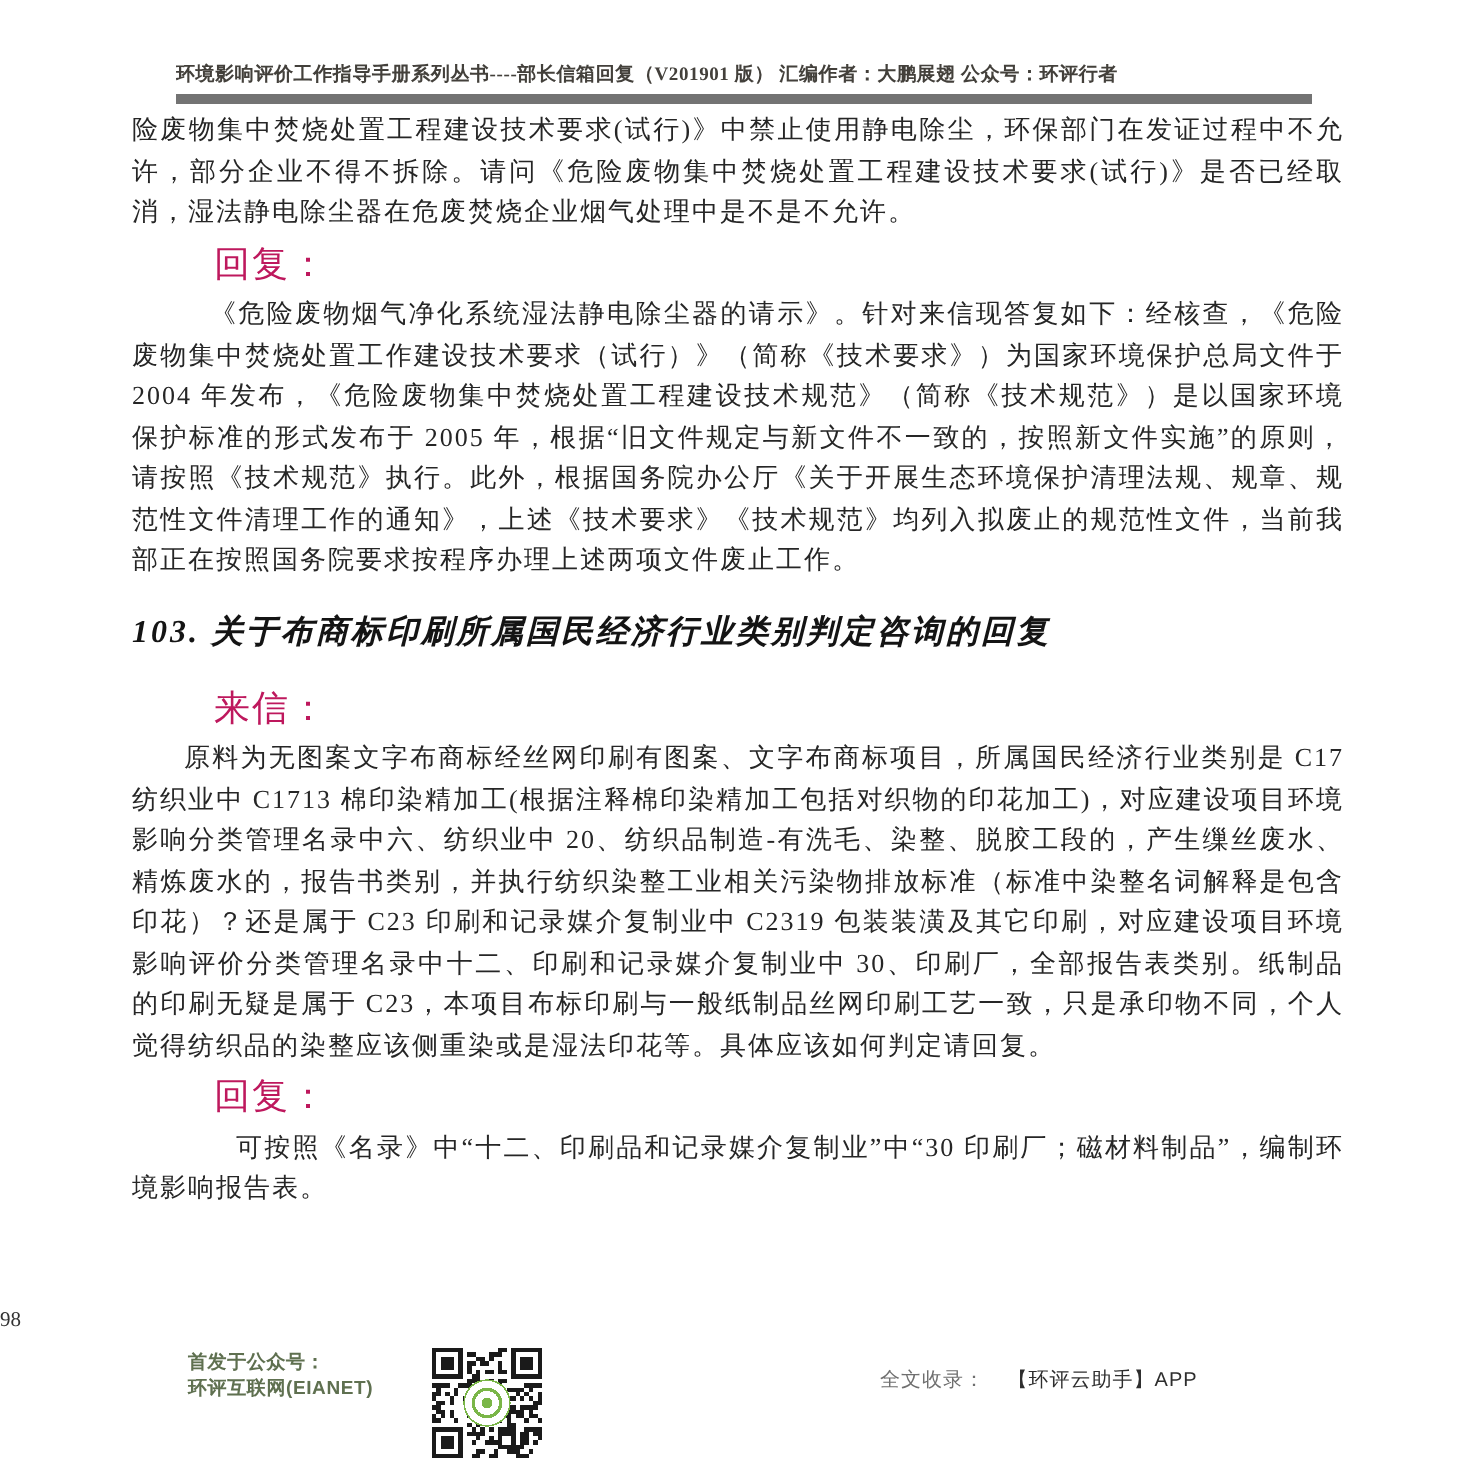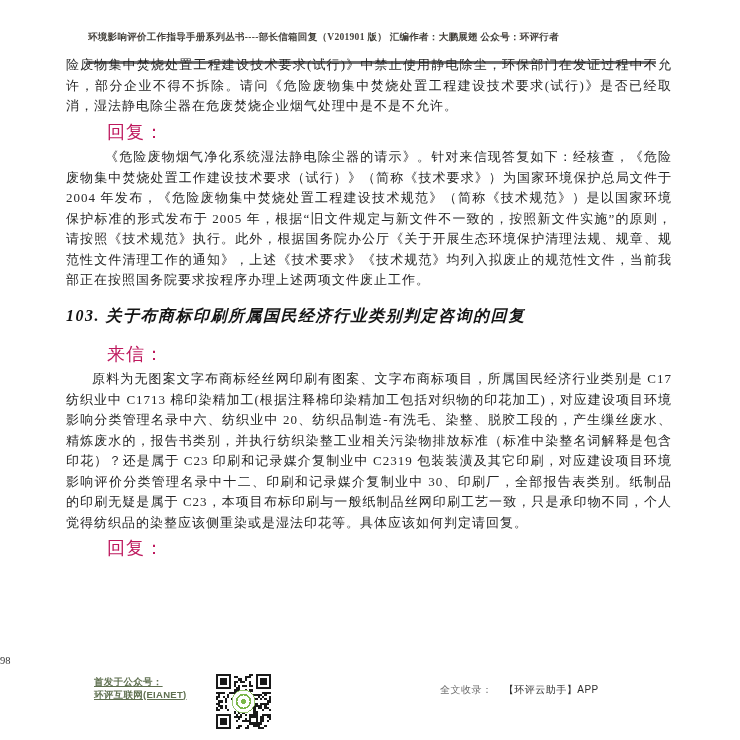--- a/index.html
+++ b/index.html
@@ -5,22 +5,22 @@
   html,body{margin:0;padding:0;background:#fff;}
   .page{
     position:relative;
     width:740px;height:740px;
     background:#ffffff;
     overflow:hidden;
     font-family:"Liberation Serif","DejaVu Serif",serif;
   }
   .header{
     position:absolute;top:31px;left:88px;right:84px;
-    border-bottom:3px solid #737373;
-    padding-bottom:17px;
+    border-bottom:5px solid #737373;
+    padding-bottom:3px;
     font-size:9.5px;font-weight:bold;
     color:#43403b;letter-spacing:0.3px;
     white-space:nowrap;overflow:hidden;
   }
   .content{
     position:absolute;top:55px;left:66px;right:68px;
   }
   .para{
     font-size:13px;line-height:20.5px;
     text-align:justify;text-justify:inter-character;
@@ -44,21 +44,21 @@
     position:absolute;top:655px;left:0;right:0;
     font-size:10.5px;color:#333;
   }
   .footer{
     position:absolute;top:672px;left:88px;right:88px;height:62px;
   }
   .f-left{
     position:absolute;left:6px;top:4px;
     font-family:"Liberation Sans","DejaVu Sans",sans-serif;
     font-size:9.5px;line-height:12.5px;
-    font-weight:bold;color:#5f7050;letter-spacing:0.3px;text-decoration:underline;
+    font-weight:bold;color:#5f7050;letter-spacing:0.3px;
   }
   .f-qr{position:absolute;left:128px;top:2px;width:55px;height:55px;}
   .f-right{
     position:absolute;left:352px;top:11px;
     font-family:"Liberation Sans","DejaVu Sans",sans-serif;
     font-size:10px;letter-spacing:0.5px;white-space:nowrap;
   }
   .f-right .pre{color:#6f6f6f;}
   .f-right .main{color:#2e2e2e;font-weight:normal;margin-left:8px;}
 </style>
@@ -74,20 +74,21 @@
   <div class="content">
     <p class="para">险废物集中焚烧处置工程建设技术要求(试行)》中禁止使用静电除尘，环保部门在发证过程中不允许，部分企业不得不拆除。请问《危险废物集中焚烧处置工程建设技术要求(试行)》是否已经取消，湿法静电除尘器在危废焚烧企业烟气处理中是不是不允许。</p>
     <p class="label">回复：</p>
     <p class="para indent3">《危险废物烟气净化系统湿法静电除尘器的请示》。针对来信现答复如下：经核查，《危险废物集中焚烧处置工作建设技术要求（试行）》（简称《技术要求》）为国家环境保护总局文件于 2004 年发布，《危险废物集中焚烧处置工程建设技术规范》（简称《技术规范》）是以国家环境保护标准的形式发布于 2005 年，根据“旧文件规定与新文件不一致的，按照新文件实施”的原则，请按照《技术规范》执行。此外，根据国务院办公厅《关于开展生态环境保护清理法规、规章、规范性文件清理工作的通知》，上述《技术要求》《技术规范》均列入拟废止的规范性文件，当前我部正在按照国务院要求按程序办理上述两项文件废止工作。</p>
 
     <h2 class="heading">103. 关于布商标印刷所属国民经济行业类别判定咨询的回复</h2>
 
     <p class="label">来信：</p>
     <p class="para indent2">原料为无图案文字布商标经丝网印刷有图案、文字布商标项目，所属国民经济行业类别是 C17 纺织业中 C1713 棉印染精加工(根据注释棉印染精加工包括对织物的印花加工)，对应建设项目环境影响分类管理名录中六、纺织业中 20、纺织品制造-有洗毛、染整、脱胶工段的，产生缫丝废水、精炼废水的，报告书类别，并执行纺织染整工业相关污染物排放标准（标准中染整名词解释是包含印花）？还是属于 C23 印刷和记录媒介复制业中 C2319 包装装潢及其它印刷，对应建设项目环境影响评价分类管理名录中十二、印刷和记录媒介复制业中 30、印刷厂，全部报告表类别。纸制品的印刷无疑是属于 C23，本项目布标印刷与一般纸制品丝网印刷工艺一致，只是承印物不同，个人觉得纺织品的染整应该侧重染或是湿法印花等。具体应该如何判定请回复。</p>
     <p class="label">回复：</p>
+    <p class="para indent4">可按照《名录》中“十二、印刷品和记录媒介复制业”中“30 印刷厂；磁材料制品”，编制环境影响报告表。</p>
   </div>
 
   <div class="pagenum">98</div>
 
   <div class="footer">
     <div class="f-left">
       <div>首发于公众号：</div>
       <div>环评互联网(EIANET)</div>
     </div>
     <div class="f-qr" id="qr"><svg width="55" height="55" viewBox="0 0 55.00000000000001 55.00000000000001" fill="#1a1a1a" shape-rendering="crispEdges">

